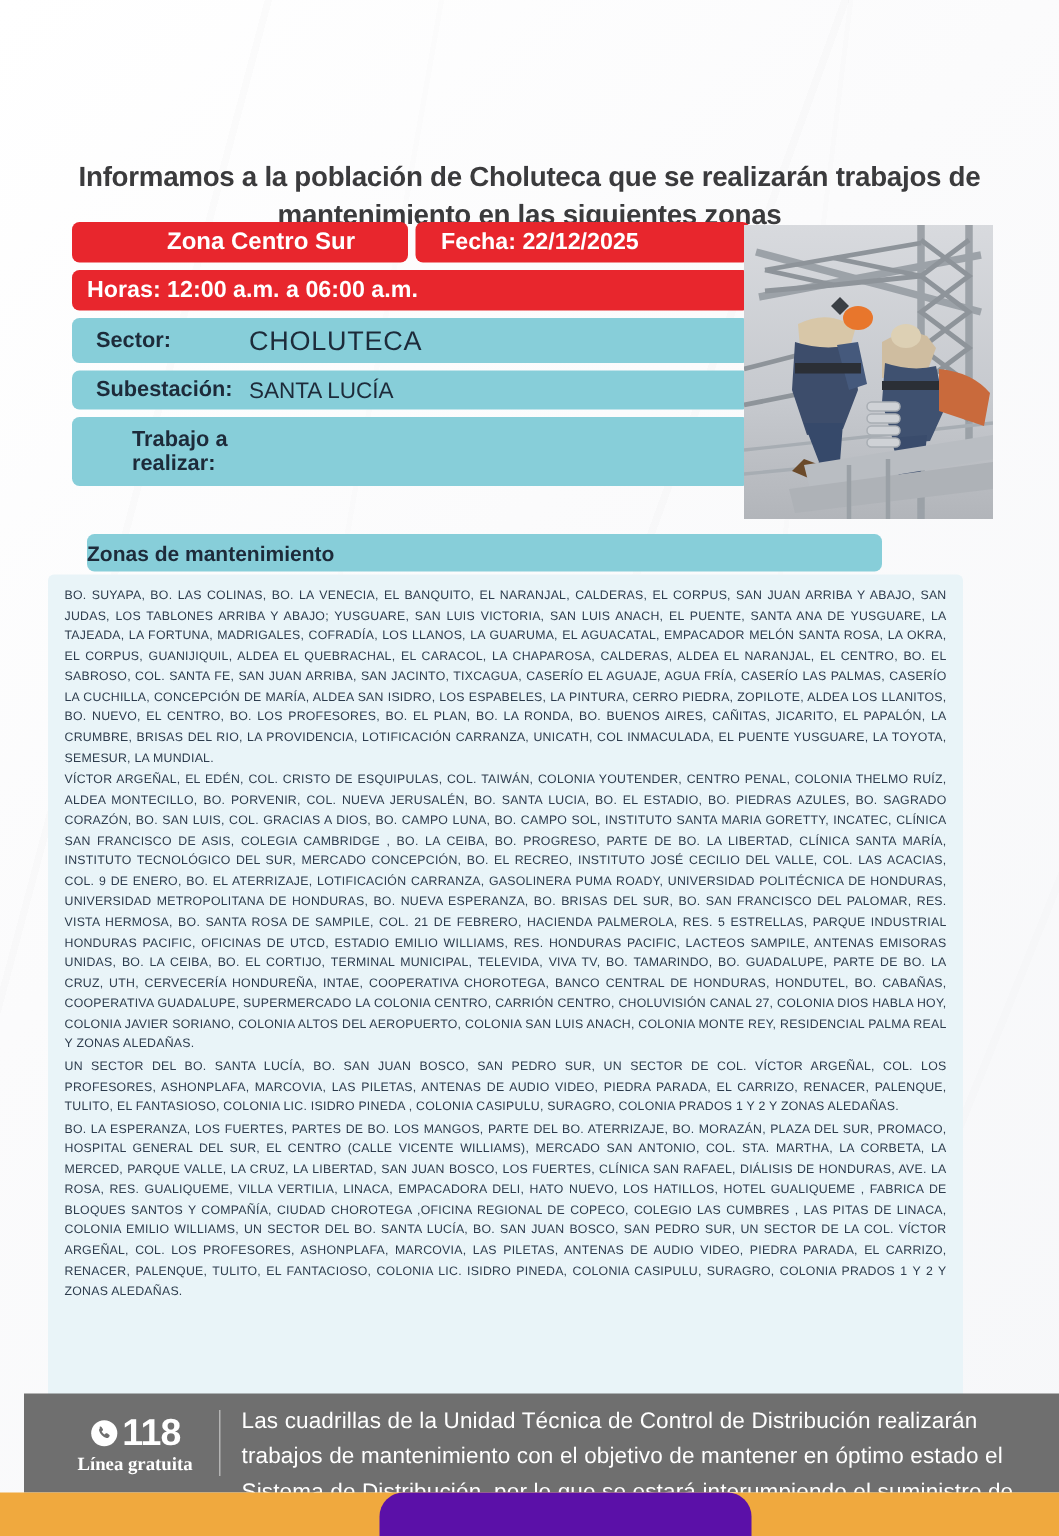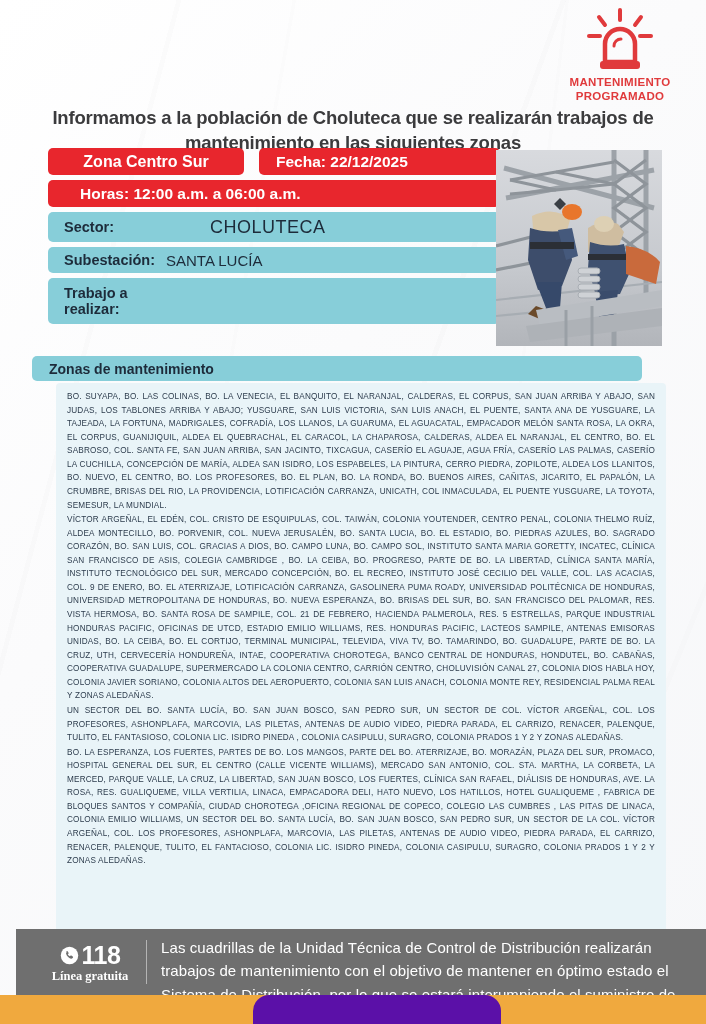--- a/index.html
+++ b/index.html
@@ -54,58 +54,58 @@
   .headline{
     text-align:center;color:#3b3b3d;font-weight:bold;font-size:18.5px;
     line-height:1.33;margin:6px 34px 0 34px;letter-spacing:-.2px;
   }
   
   .info{position:absolute;left:48px;top:148px;width:452px;}
   .row{margin-bottom:5px;display:flex;align-items:stretch;}
   .pill{
     border-radius:5px;display:flex;align-items:center;
   }
-  .red{background:#e8262d;color:#fff;font-weight:bold;}
+  .red{background:#e8262d;color:#fff;font-weight:bold;padding-left:28px;}
   .blue{background:#87ced9;color:#1d2b3a;}
   .zona{
     width:196px;height:27px;justify-content:center;font-size:16px;
   }
   .fecha{
-    flex:1;height:27px;margin-left:15px;padding-left:17px;font-size:15.5px;
+    flex:1;height:27px;margin-left:5px;padding-left:17px;font-size:15.5px;
   }
   .horas{
-    width:100%;height:27px;padding-left:32px;font-size:15.5px;
+    width:100%;height:27px;padding-left:10px;font-size:15.5px;
   }
   .lbl{
     font-weight:bold;font-size:14.5px;width:118px;padding-left:16px;
     box-sizing:border-box;flex:none;
   }
   .val{font-size:15px;color:#1d2b3a;}
-  .r-sector{height:30px;gap:44px;}
+  .r-sector{height:30px;}
   .r-sector .val{font-size:18px;letter-spacing:.5px;}
   .r-circ,.r-sub{height:26px;}
   .r-trab{height:46px;align-items:center;}
   .r-trab .work{
     font-size:9.4px;line-height:1.35;color:#1d2b3a;letter-spacing:.1px;
   }
   
   .photo{
     position:absolute;right:44px;top:150px;width:166px;height:196px;
     overflow:hidden;background:#b9bcc0;
   }
   .photo svg{display:block;}
   
   .zones-head{
-    position:absolute;left:32px;top:356px;width:610px;height:25px;
+    position:absolute;left:58px;top:356px;width:530px;height:25px;
     background:#87ced9;border-radius:5px;display:flex;align-items:center;
-    padding-left:17px;box-sizing:border-box;
+    box-sizing:border-box;
     font-weight:bold;font-size:14px;color:#1d2b3a;
   }
   .zones-body{
-    position:absolute;left:56px;top:383px;width:610px;height:558px;
+    position:absolute;left:32px;top:383px;width:610px;height:558px;
     background:#e9f4f8;border-radius:4px;box-sizing:border-box;
     padding:7px 11px 6px 11px;overflow:hidden;
   }
   .zones-body p{
     margin:0 0 1px 0;
     font-size:8.2px;line-height:1.655;color:#2c3b4c;
     text-align:justify;letter-spacing:.18px;
   }
   
   .footer{
@@ -135,38 +135,20 @@
   }
 </style>
 </head>
 <body>
 
 <div class="page">
   <div class="watermark"></div>
 
   <div class="header">
 
-    <div class="beacon-wrap">
-      <svg class="beacon-svg" width="78" height="66" viewBox="0 0 78 66">
-        <g stroke="#e03a3c" stroke-width="4" stroke-linecap="round" fill="none">
-          <line x1="39" y1="2" x2="39" y2="12"></line>
-          <line x1="18" y1="9" x2="24" y2="17"></line>
-          <line x1="60" y1="9" x2="54" y2="17"></line>
-          <line x1="8" y1="28" x2="19" y2="28"></line>
-          <line x1="70" y1="28" x2="59" y2="28"></line>
-        </g>
-        <path d="M24 54 V36 a15 15 0 0 1 30 0 V54 Z" fill="none" stroke="#e03a3c" stroke-width="4.5"></path>
-        <path d="M33 38 a7 7 0 0 1 7 -7" fill="none" stroke="#e03a3c" stroke-width="3" stroke-linecap="round"></path>
-        <rect x="19" y="53" width="40" height="8" rx="3" fill="#e03a3c"></rect>
-      </svg>
-      <div class="beacon-label">
-        <span>MANTENIMIENTO</span><br>
-        <span>PROGRAMADO</span>
-      </div>
-    </div>
   </div>
 
   <div class="headline">Informamos a la población de Choluteca que se realizarán trabajos de mantenimiento en las siguientes zonas</div>
 
   <div class="info">
     <div class="row">
       <div class="pill red zona">Zona Centro Sur</div>
       <div class="pill red fecha">Fecha: 22/12/2025</div>
     </div>
     <div class="row">
@@ -178,21 +160,21 @@
         <span class="val">CHOLUTECA</span>
       </div>
     </div>
     <div class="row">
       <div class="pill blue r-sub" style="width:100%;">
         <span class="lbl">Subestación:</span>
         <span class="val">SANTA LUCÍA</span>
       </div>
     </div>
     <div class="row">
-      <div class="pill blue r-trab" style="width:100%;">
+      <div class="pill blue r-trab" style="width:100%;padding-left:24px;">
         <span class="lbl">Trabajo a realizar:</span>
       </div>
     </div>
   </div>
 
   <div class="photo">
     <svg width="166" height="196" viewBox="0 0 166 196">
       <defs>
         <linearGradient id="sky" x1="0" y1="0" x2="0" y2="1">
           <stop offset="0%" stop-color="#d8dade"></stop>

